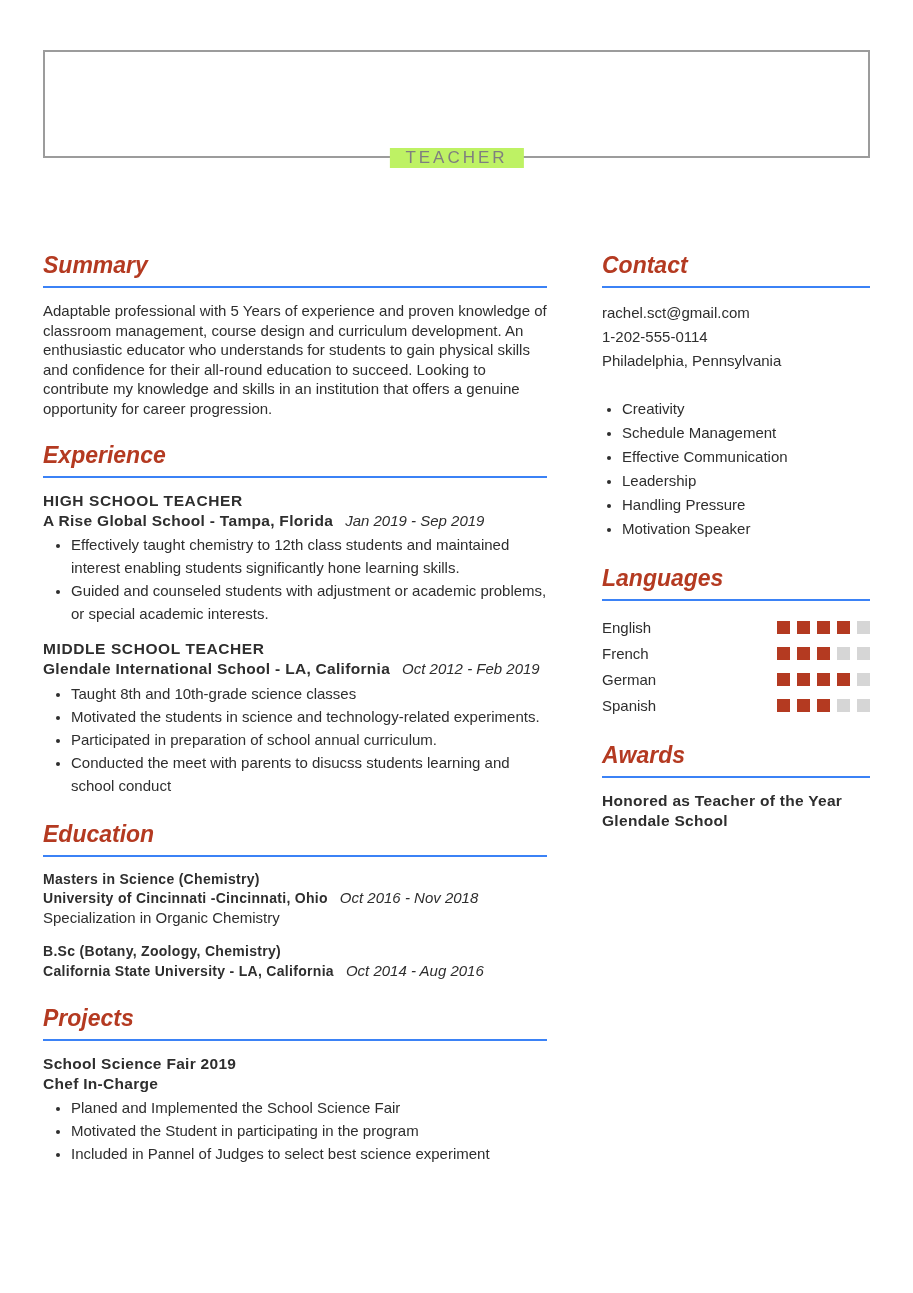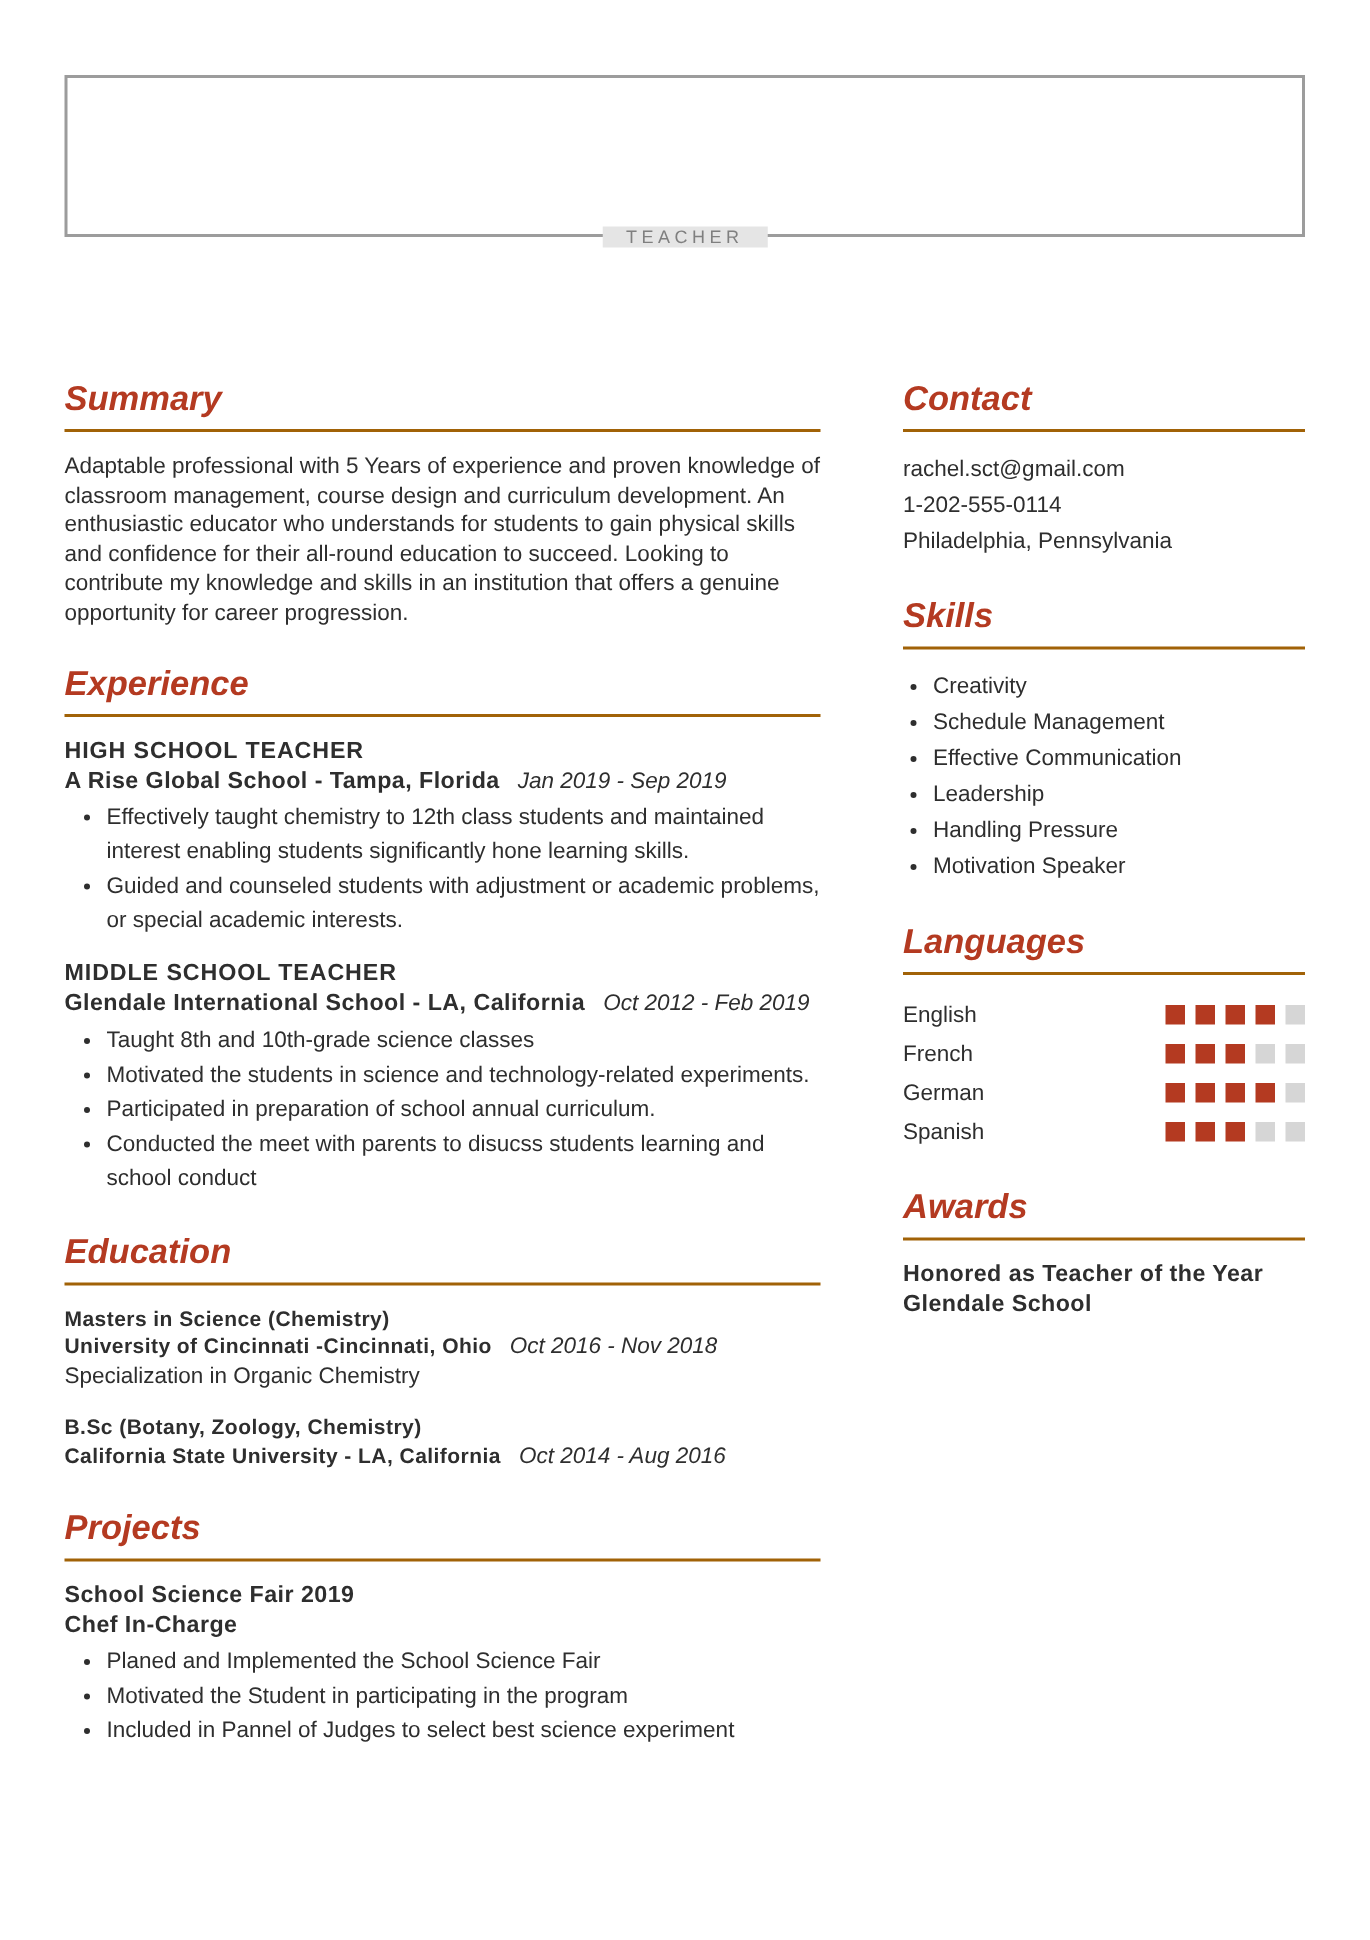--- a/index.html
+++ b/index.html
@@ -32,23 +32,23 @@
     font-weight: bold;
     color: #b43a21;
     letter-spacing: 0.5px;
     margin-top: -10px;
   }
   .job-title {
     position: absolute;
     left: 50%;
     bottom: -2px;
     transform: translate(-50%, 50%);
-    background: #e5e5e5;
+    background: #bef264;
     padding: 0 16px;
-    font-size: 12px;
+    font-size: 17px;
     letter-spacing: 3px;
     color: #7f7f7f;
     white-space: nowrap;
   }
 
   
   .content {
     display: flex;
     justify-content: space-between;
     padding: 0 43px;
@@ -57,21 +57,21 @@
   .col-left  { width: 504px; }
   .col-right { width: 268px; }
 
   section { margin-bottom: 24px; }
   .sec-heading {
     font-size: 23px;
     font-weight: bold;
     font-style: italic;
     color: #b43a21;
     padding-bottom: 7px;
-    border-bottom: 2px solid #a16207;
+    border-bottom: 2px solid #3b82f6;
     margin-bottom: 13px;
   }
 
   .body-text { font-size: 15px; line-height: 1.3; }
 
   
   .job { margin-bottom: 14px; }
   .job-role {
     font-size: 15.5px;
     font-weight: bold;
@@ -217,21 +217,20 @@
     <div class="col-right">
 
       <section>
         <div class="sec-heading">Contact</div>
         <div class="contact-line">rachel.sct@gmail.com</div>
         <div class="contact-line">1-202-555-0114</div>
         <div class="contact-line">Philadelphia, Pennsylvania</div>
       </section>
 
       <section>
-        <div class="sec-heading">Skills</div>
         <ul class="skill-list">
           <li>Creativity</li>
           <li>Schedule Management</li>
           <li>Effective Communication</li>
           <li>Leadership</li>
           <li>Handling Pressure</li>
           <li>Motivation Speaker</li>
         </ul>
       </section>
 

